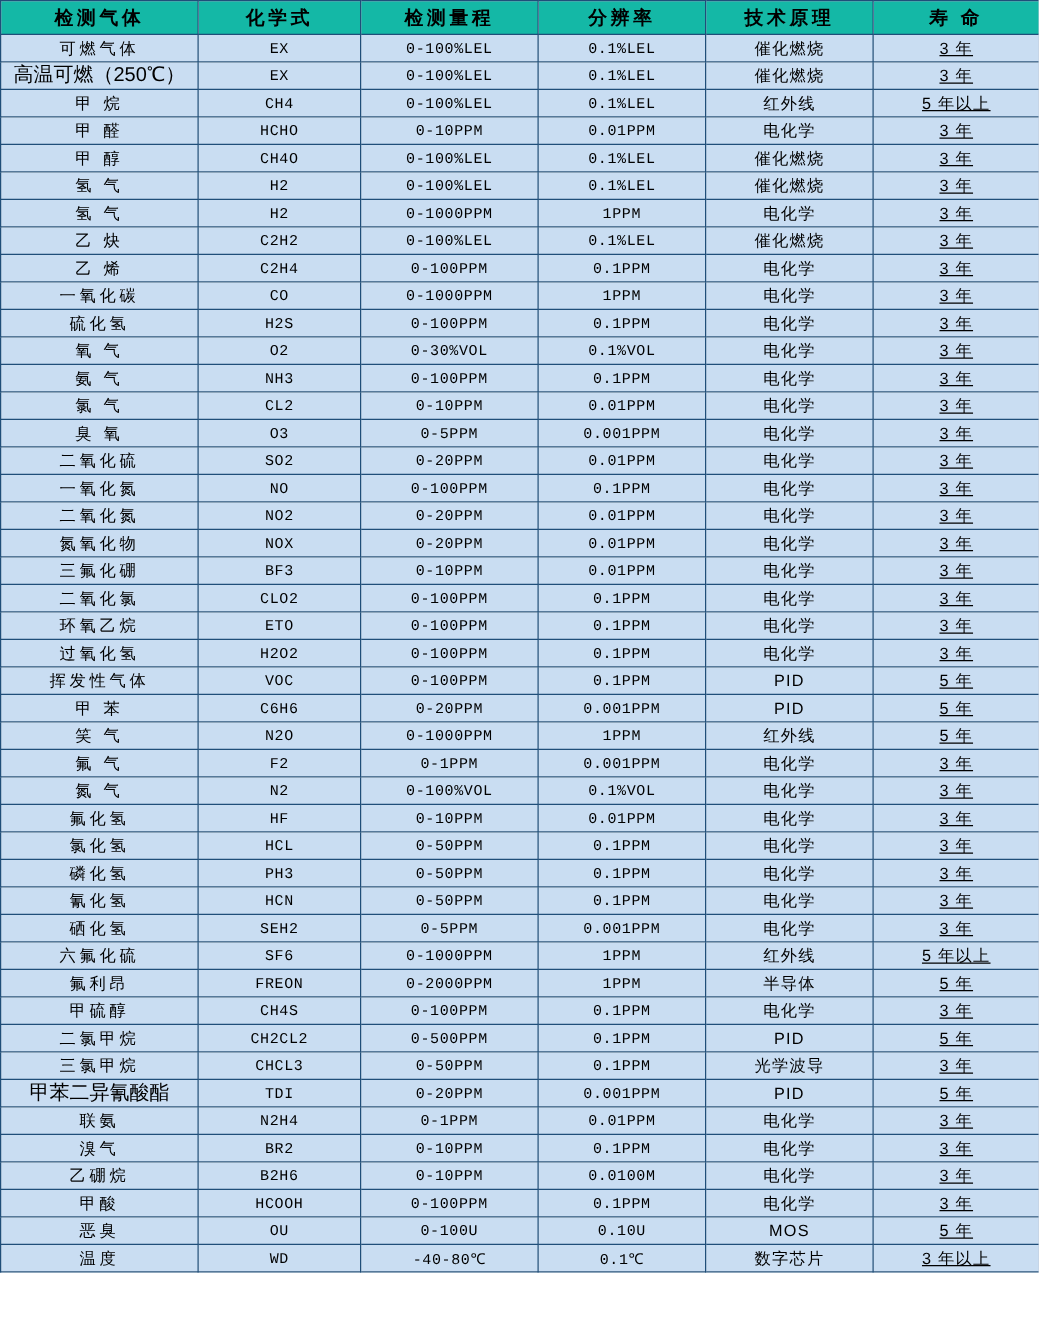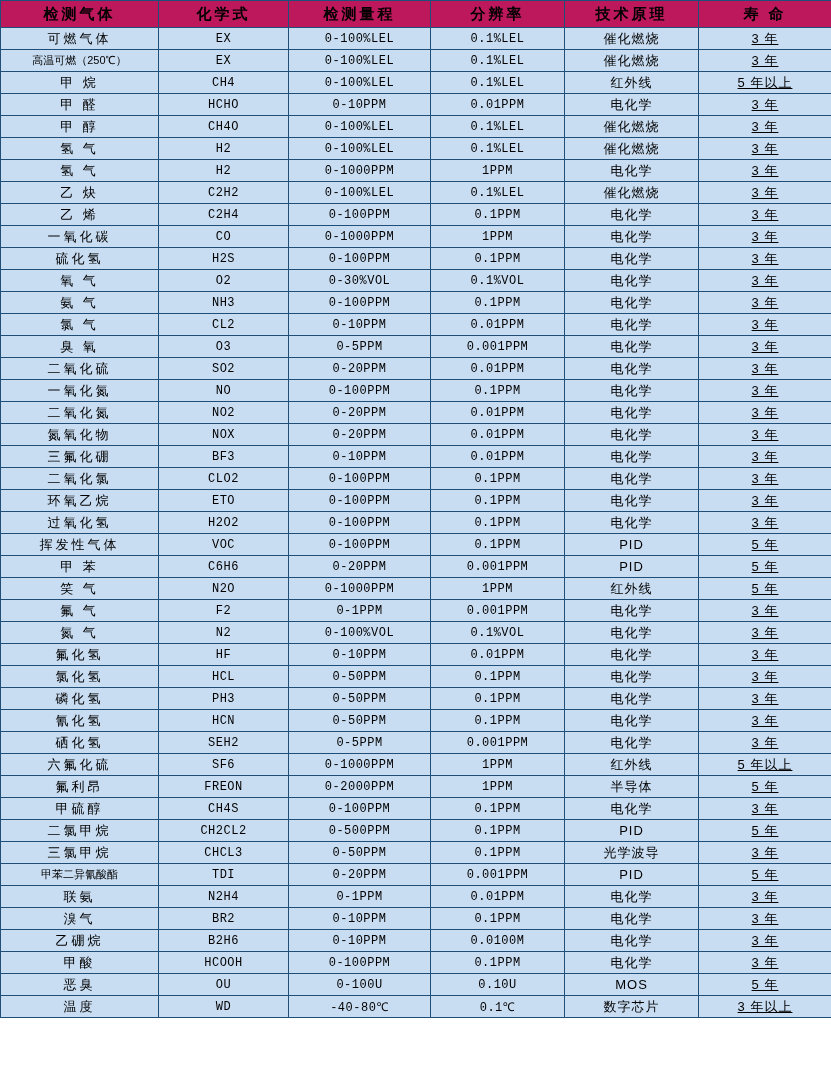--- a/index.html
+++ b/index.html
@@ -33,21 +33,21 @@
   table.gas-table td {
     border: 1px solid #1f4e79;
     text-align: center;
     vertical-align: middle;
     padding: 0;
     color: #000000;
     white-space: nowrap;
     overflow: hidden;
   }
   table.gas-table thead th {
-    background: #be185d;
+    background: #14b8a6;
     height: 26px;
     font-size: 15px;
     font-weight: bold;
     letter-spacing: 3px;
   }
   table.gas-table tbody td {
     background: #c9ddf2;
     height: 21px;
     font-size: 13px;
     font-weight: normal;
@@ -62,21 +62,21 @@
   }
   table.gas-table tbody td.tech {
     letter-spacing: 1px;
   }
   table.gas-table tbody td.life {
     letter-spacing: 1px;
     text-decoration: underline;
   }
   table.gas-table tbody td.tight {
     letter-spacing: 0px;
-    font-size: 11px;
+    font-size: 16px;
   }
 </style>
 </head>
 <body>
 
 <div class="sheet">
   <table class="gas-table">
     <colgroup>
       <col class="c0">
         <col class="c1">

